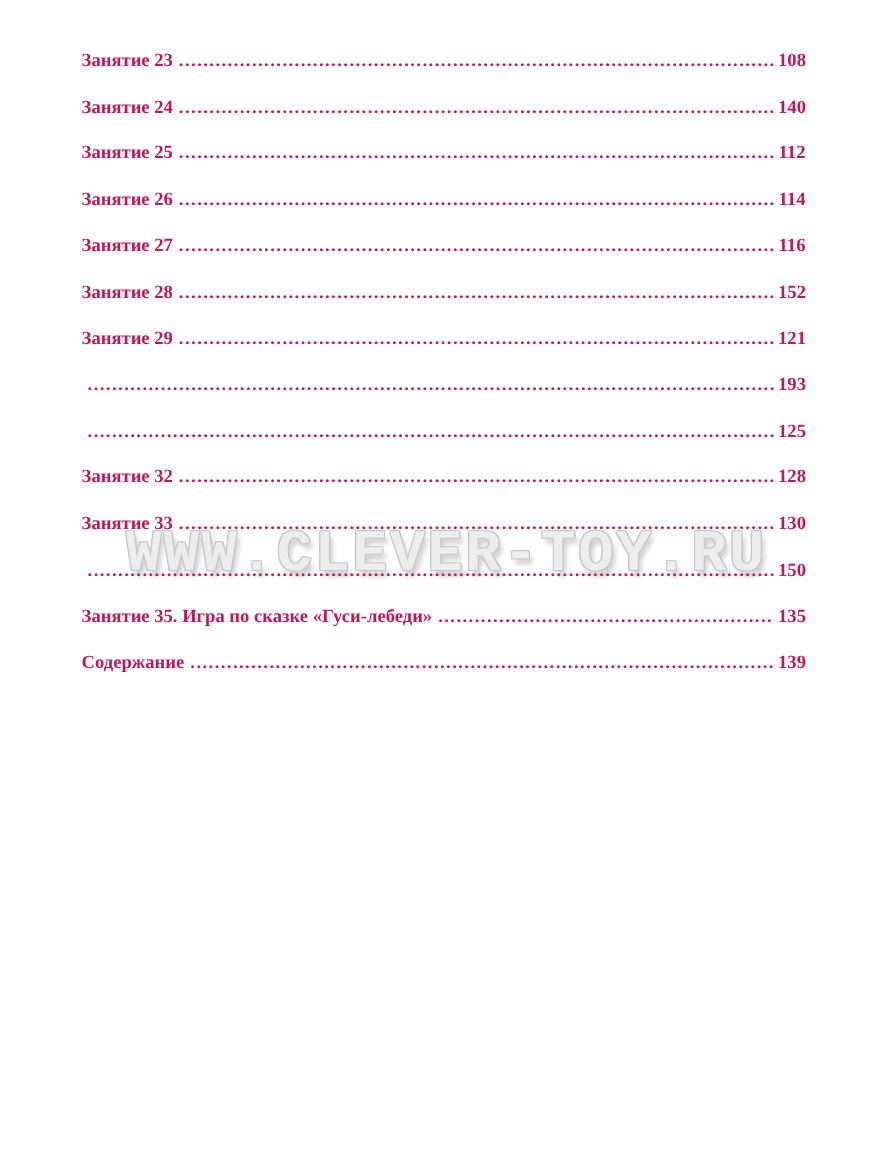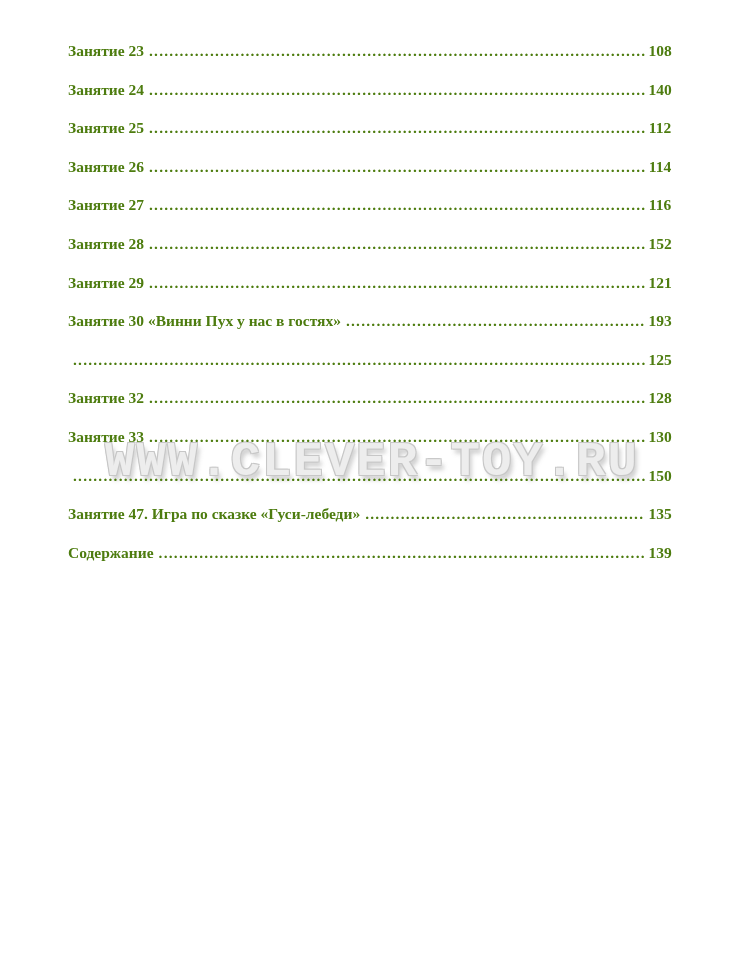--- a/index.html
+++ b/index.html
@@ -46,21 +46,21 @@
     top: 41px;
     z-index: 1;
   }
   .toc-row {
     display: flex;
     align-items: baseline;
     height: 19px;
     margin-bottom: 19.6px;
     font-size: 15.5px;
     font-weight: 600;
-    color: #4d7c0f;
+    color: #be185d;
     line-height: 19px;
   }
   .toc-label {
     white-space: nowrap;
     flex: 0 0 auto;
   }
   .toc-leader {
     flex: 1 1 auto;
     min-width: 0;
     overflow: hidden;
@@ -120,21 +120,20 @@
       <span class="toc-page">152</span>
     </div>
 
     <div class="toc-row">
       <span class="toc-label">Занятие 29</span>
       <span class="toc-leader">........................................................................................................................................................................................................</span>
       <span class="toc-page">121</span>
     </div>
 
     <div class="toc-row">
-      <span class="toc-label">Занятие 30 «Винни Пух у нас в гостях»</span>
       <span class="toc-leader">........................................................................................................................................................................................................</span>
       <span class="toc-page">193</span>
     </div>
 
     <div class="toc-row">
       <span class="toc-leader">........................................................................................................................................................................................................</span>
       <span class="toc-page">125</span>
     </div>
 
     <div class="toc-row">
@@ -148,21 +147,21 @@
       <span class="toc-leader">........................................................................................................................................................................................................</span>
       <span class="toc-page">130</span>
     </div>
 
     <div class="toc-row">
       <span class="toc-leader">........................................................................................................................................................................................................</span>
       <span class="toc-page">150</span>
     </div>
 
     <div class="toc-row">
-      <span class="toc-label">Занятие 47. Игра по сказке «Гуси-лебеди»</span>
+      <span class="toc-label">Занятие 35. Игра по сказке «Гуси-лебеди»</span>
       <span class="toc-leader">........................................................................................................................................................................................................</span>
       <span class="toc-page">135</span>
     </div>
 
     <div class="toc-row">
       <span class="toc-label">Содержание</span>
       <span class="toc-leader">........................................................................................................................................................................................................</span>
       <span class="toc-page">139</span>
     </div>
   </div>

